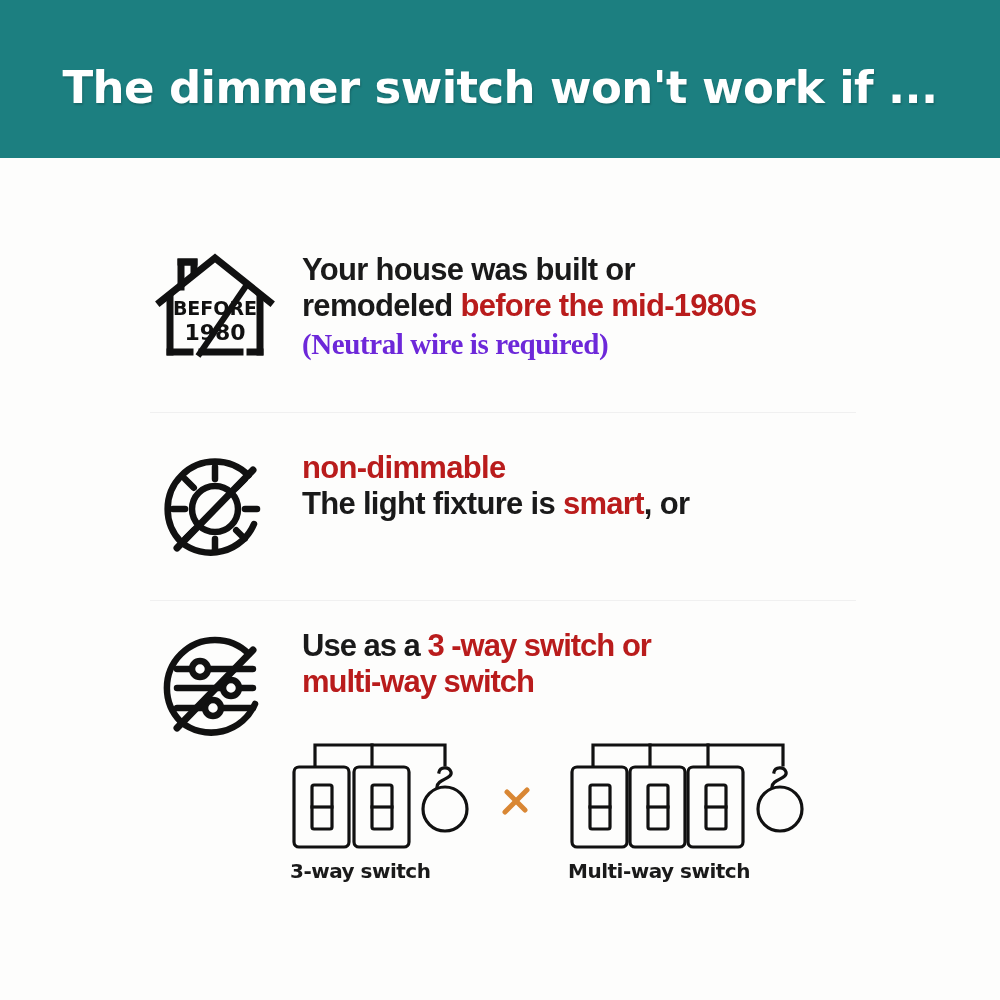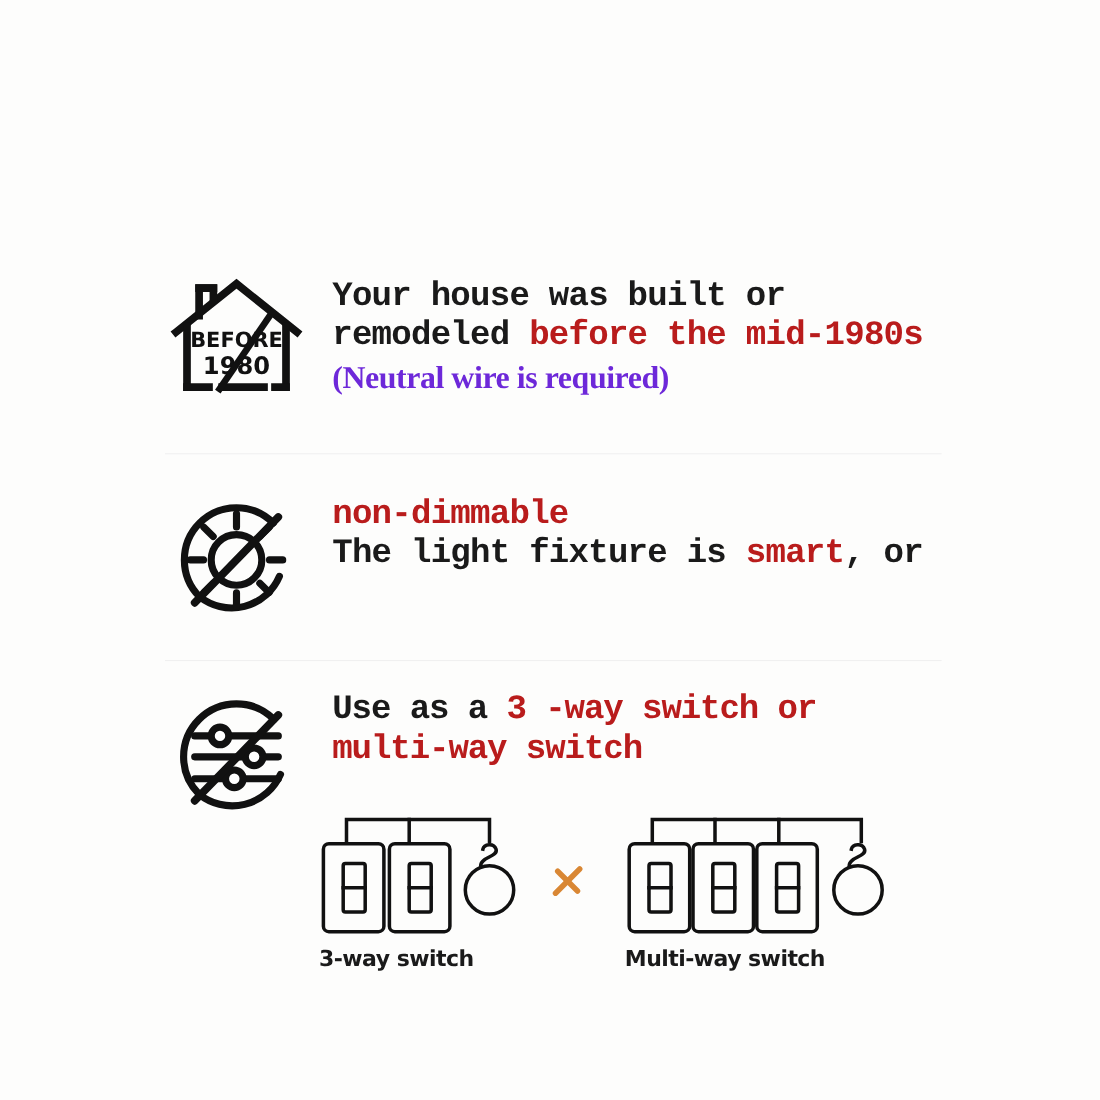--- a/index.html
+++ b/index.html
@@ -71,21 +71,21 @@
     align-items: flex-start;
     justify-content: center;
     padding-top: 2px;
   }
   .text-cell {
     padding-left: 22px;
     padding-top: 2px;
   }
 
   .line {
-    font-family: Liberation Mono, monospace;
+    font-family: Liberation Sans, sans-serif;
     font-size: 31px;
     font-weight: bold;
     letter-spacing: -0.7px;
     color: #1a1a1a;
     line-height: 1.16;
     white-space: nowrap;
   }
   .line.tight { letter-spacing: -1px; }
   .accent { color: #b91c1c; }
   .subnote {
@@ -144,20 +144,23 @@
     top: 44px;
     width: 40px;
     height: 40px;
   }
 </style>
 </head>
 <body>
 
 <div id="page">
 
+  <div class="header-band">
+    <div class="header-title">The dimmer switch won't work if ...</div>
+  </div>
 
   <div class="content">
 
     <div class="divider divider-1"></div>
     <div class="divider divider-2"></div>
 
     <div class="row row-1">
       <div class="icon-cell">
         <svg width="122" height="108" viewBox="0 0 122 108">
           <g fill="none" stroke="#111111" stroke-width="7" stroke-linecap="square" stroke-linejoin="miter">

